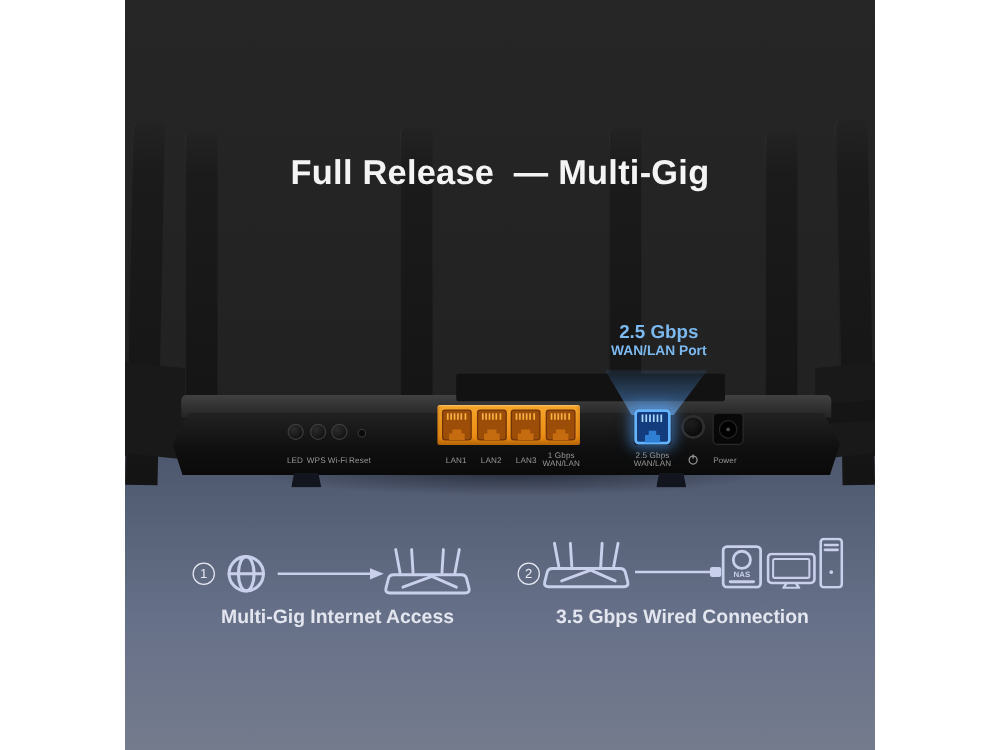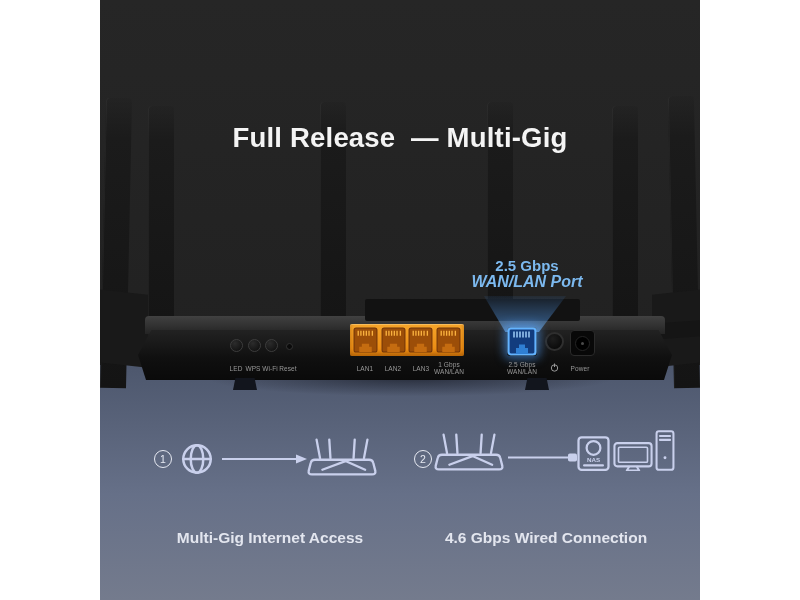--- a/index.html
+++ b/index.html
@@ -37,32 +37,32 @@
         box-shadow:inset 0 -3px 4px rgba(110,55,0,.45),inset 0 1px 0 rgba(255,220,150,.5);
         display:flex;align-items:center;justify-content:space-around;padding:0 2px;box-sizing:border-box;}
   .blueport{left:407px;top:327px;width:30px;height:29px;z-index:5;
         box-shadow:0 0 10px 3px rgba(80,160,255,.55);border-radius:3px;}
   .beam{left:384px;top:296px;width:82px;height:36px;z-index:4;
         background:linear-gradient(180deg,rgba(60,125,205,.10),rgba(85,155,235,.42) 65%,rgba(125,190,255,.6));
         -webkit-clip-path:polygon(0 0,100% 0,67% 100%,26% 100%);
         clip-path:polygon(0 0,100% 0,67% 100%,26% 100%);}
   .callout{left:327px;top:257px;width:200px;text-align:center;color:#7cb9ef;z-index:6;}
   .callout .l1{font-size:15px;font-weight:bold;line-height:17px;}
-  .callout .l2{font-size:16px;font-weight:bold;line-height:15px;font-style:italic;}
+  .callout .l2{font-size:11px;font-weight:bold;line-height:15px;}
   .pwrbtn{left:445px;top:332px;width:19px;height:19px;border-radius:50%;z-index:4;
         border:2px solid #2f2f2f;background:radial-gradient(circle at 38% 32%,#1e1e1e,#040404);box-sizing:border-box;}
   .dcjack{left:470px;top:330px;width:23px;height:24px;border-radius:4px;background:#080808;
         border:1px solid #2a2a2a;z-index:4;}
   .dcjack .hole{position:absolute;left:50%;top:50%;width:13px;height:13px;margin:-7.5px 0 0 -7.5px;
         border-radius:50%;border:1px solid #242424;background:#000;}
   .dcjack .pin{position:absolute;left:50%;top:50%;width:3px;height:3px;margin:-1.5px 0 0 -1.5px;
         border-radius:50%;background:#4a4a4a;}
   .stepnum{width:16px;height:16px;border-radius:50%;border:1.4px solid #e6e9f2;color:#e6e9f2;
         font-size:10.5px;line-height:16px;text-align:center;z-index:3;box-sizing:content-box;}
-  .caption{top:485px;width:300px;text-align:center;color:#e3e6ef;font-size:15.5px;font-weight:bold;z-index:3;margin-top:44px;}
+  .caption{top:485px;width:300px;text-align:center;color:#e3e6ef;font-size:15.5px;font-weight:bold;z-index:3;}
   .icon{z-index:3;}
   svg{display:block;}
 </style>
 </head>
 <body>
 
 <div class="canvas">
   <div class="stage">
 
     <div class="abs bg-dark"></div>
@@ -199,16 +199,16 @@
         <rect x="1" y="1" width="32" height="20" rx="2.5"></rect>
         <rect x="4.5" y="4.5" width="25" height="13" rx="1" stroke-width="1.4"></rect>
         <path d="M13.5,21.5 l-1.8,3 h10.6 l-1.8,-3"></path>
       </svg>
     <svg class="abs icon" style="left:555px;top:430px;" width="20" height="41" viewBox="0 0 16 34" fill="none" stroke="#c9d0ec" stroke-width="1.7" stroke-linecap="round">
         <rect x="1" y="1" width="14" height="32" rx="2"></rect>
         <line x1="3.8" y1="5" x2="12.2" y2="5"></line>
         <line x1="3.8" y1="8.2" x2="12.2" y2="8.2"></line>
         <circle cx="8" cy="23" r="1.2" fill="#c9d0ec" stroke="none"></circle>
       </svg>
-    <div class="abs caption" style="left:296px;">4.6 Gbps Wired Connection</div>
+    <div class="abs caption" style="left:296px;">3.5 Gbps Wired Connection</div>
 
   </div>
 </div>
 
 </body></html>

